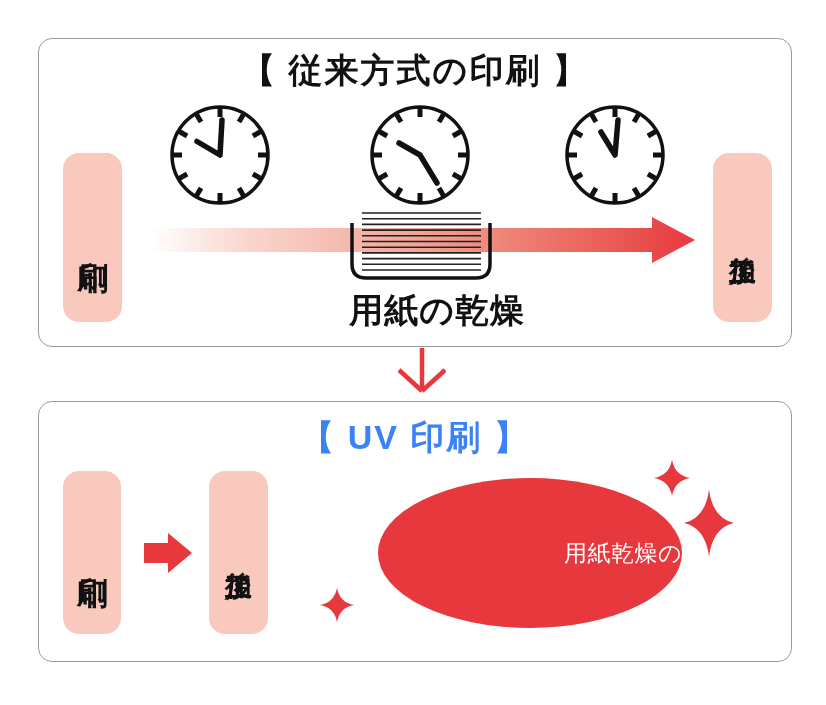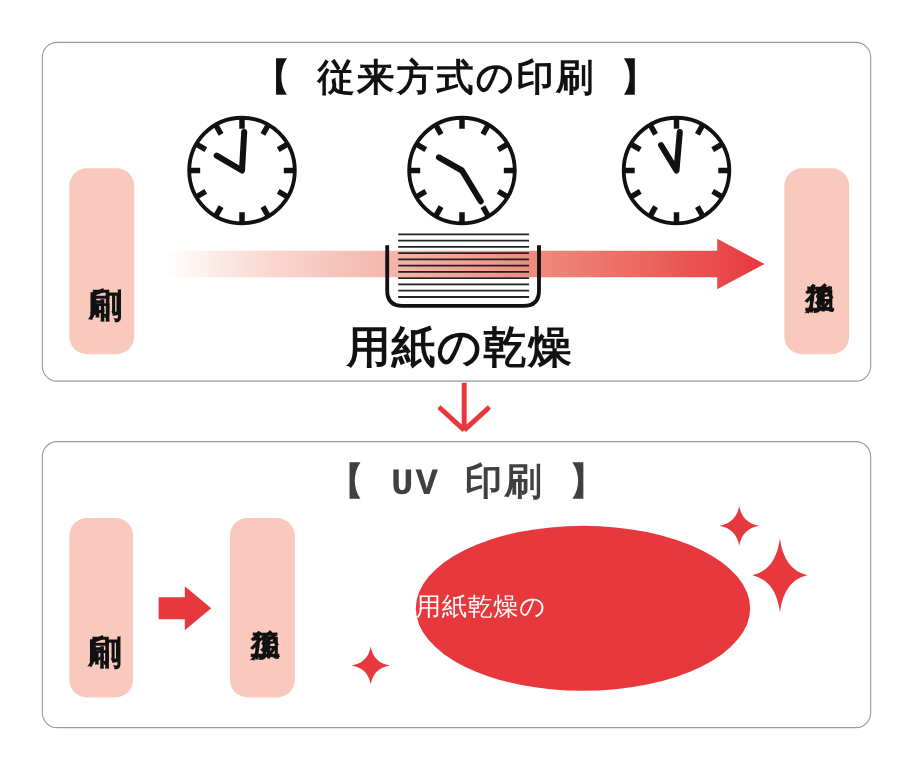--- a/index.html
+++ b/index.html
@@ -1,64 +1,64 @@
 <!DOCTYPE html>
 <html><head>
 <meta charset="utf-8">
 <style>
   html,body { margin:0; padding:0; background:#ffffff; }
   .canvas {
     position:relative; width:826px; height:705px; background:#ffffff;
-    font-family:Liberation Mono, monospace; overflow:hidden;
+    font-family:Liberation Sans, sans-serif; overflow:hidden;
   }
   .abs { position:absolute; }
 
   
   .panel {
     position:absolute; background:#ffffff;
     border:1.5px solid #9a9a9a; border-radius:14px; box-sizing:border-box;
   }
   .panel-top    { left:38px; top:38px;  width:754px; height:309px; }
   .panel-bottom { left:38px; top:401px; width:754px; height:261px; }
 
   
   .title {
     position:absolute; left:38px; width:754px; text-align:center;
     font-weight:700; font-size:34px; letter-spacing:2px; color:#111111;
   }
   .title-top    { top:48px; }
-  .title-bottom { top:415px; color:#404040;padding-left:10px; }
+  .title-bottom { top:415px; color:#3b82f6; }
 
   
   .pinkbox {
     position:absolute; background:#f9c9bd; border-radius:16px;
     display:flex; align-items:center; justify-content:center;
   }
   .pinkbox span {
     writing-mode:vertical-rl; text-orientation:upright;
     font-weight:700; color:#111111; letter-spacing:2px;
   }
   .box-p1 { left:63px;  top:153px; width:59px; height:169px; }
   .box-p2 { left:713px; top:153px; width:59px; height:169px; }
   .box-p3 { left:63px;  top:471px; width:58px; height:163px; }
   .box-p4 { left:209px; top:471px; width:59px; height:163px; }
   .box-p1 span, .box-p3 span { font-size:31px; }
   .box-p2 span, .box-p4 span { font-size:27px; }
 
   
   .caption {
-    position:absolute; left:315px; top:288px; width:210px; text-align:left;
-    font-size:40px; font-weight:700; color:#111111; letter-spacing:1px;
+    position:absolute; left:315px; top:288px; width:210px; text-align:right;
+    font-size:34px; font-weight:700; color:#111111; letter-spacing:1px;
   }
 
   
   .badge {
     position:absolute; left:378px; top:478px; width:304px; height:150px;
     background:#e7383e; border-radius:50%;
-    display:flex; flex-direction:column; align-items:flex-start; justify-content:center;
+    display:flex; flex-direction:column; align-items:flex-end; justify-content:center;
     color:#ffffff; text-align:center;
   }
   .badge .l1, .badge .l2 { font-size:23px; line-height:29px; font-weight:500; letter-spacing:0.5px; }
   .badge .l3 { font-size:36px; line-height:44px; font-weight:700; margin-top:4px; letter-spacing:1px; }
 
   svg { display:block; }
 </style>
 </head>
 <body>
 

